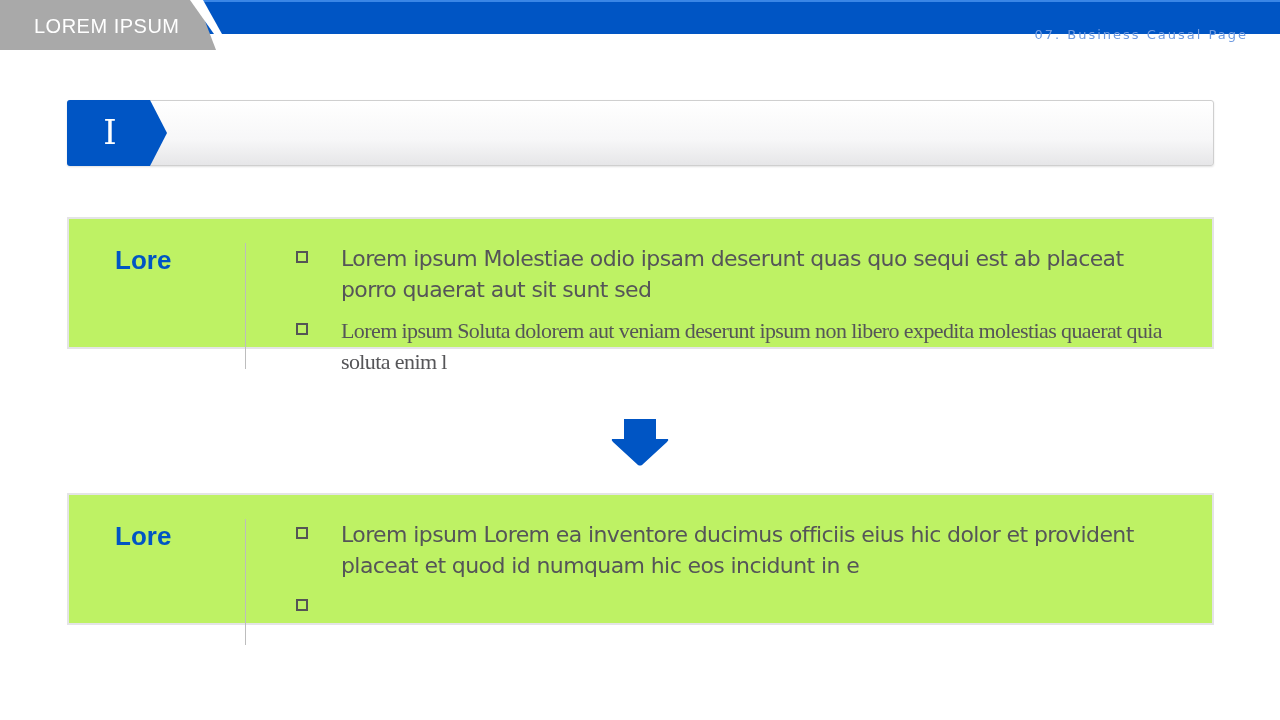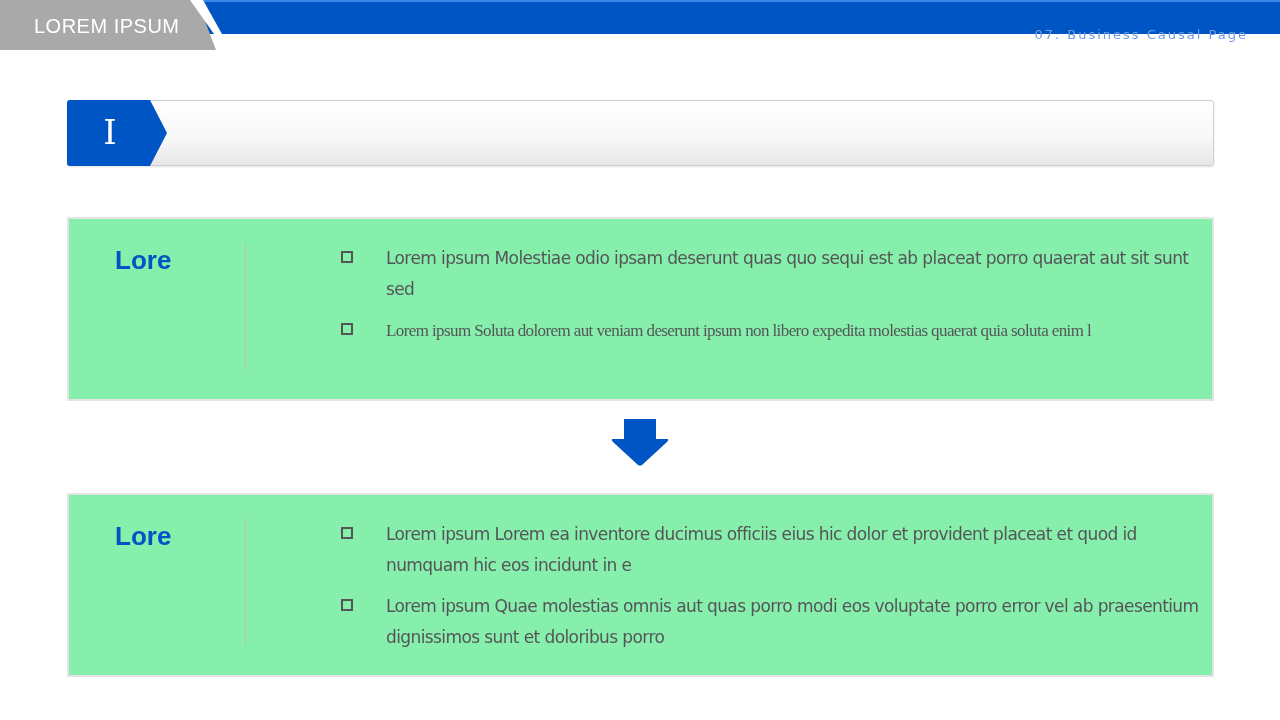--- a/index.html
+++ b/index.html
@@ -6,24 +6,24 @@
   body { width:1280px; height:720px; position:relative; overflow:hidden; background:#ffffff; font-family:"Liberation Sans", sans-serif; }
   .topbar { position:absolute; left:0; top:0; width:1280px; height:34px; background:#0055c4; border-top:2px solid #3a86e6; box-sizing:border-box; }
   .topbar-sub { position:absolute; right:32px; top:9px; color:#6f9be0; font-size:13px; letter-spacing:2px; font-family:"DejaVu Sans", sans-serif;margin-top:16px; }
   .tag { position:absolute; left:0; top:0; width:216px; height:50px; background:#a9a9a9; clip-path:polygon(0 0,197px 0,216px 50px,0 50px); }
   .tag-white { position:absolute; left:0; top:0; width:222px; height:50px; background:#ffffff; clip-path:polygon(190px 0,203px 0,222px 34px,214px 34px); }
   .tag-text { position:absolute; left:34px; top:15px; color:#ffffff; font-size:20px; letter-spacing:0.5px; }
   .headline { position:absolute; left:67px; top:100px; width:1147px; height:66px; border:1px solid #cfcfcf; border-radius:3px; box-sizing:border-box; background:linear-gradient(#ffffff 0%, #f7f7f8 60%, #e6e6e8 100%); box-shadow:0 1px 2px rgba(0,0,0,0.12); }
   .badge { position:absolute; left:-1px; top:-1px; width:100px; height:66px; background:#0055c4; clip-path:polygon(0 0,83px 0,100px 33px,83px 66px,0 66px); border-radius:3px 0 0 3px; }
   .badge-text { position:absolute; left:0; width:86px; top:12px; text-align:center; color:#fff; font-family:"DejaVu Serif", serif; font-size:34px; }
   .headline-text { position:absolute; left:129px; top:21px; font-size:23px; font-weight:bold; color:#1a1a1a; letter-spacing:0.2px; }
-  .panel { position:absolute; left:67px; width:1147px; height:184px; border:2px solid #e4e4e6; box-sizing:border-box; background:#86efac; }
+  .panel { position:absolute; left:67px; width:1147px; height:132px; border:2px solid #e4e4e6; box-sizing:border-box; background:#bef264; }
   .panel-title { position:absolute; left:46px; top:26px; color:#0055c4; font-weight:bold; font-size:26px; }
   .panel-divider { position:absolute; left:176px; top:24px; width:1px; height:126px; background:#bdbdbd; }
-  .bullet { position:absolute; left:272px; width:825px; font-size:17px; line-height:31px; color:#555558; font-family:"DejaVu Sans", sans-serif; letter-spacing:-0.6px;margin-left:45px; }
+  .bullet { position:absolute; left:272px; width:825px; font-size:22px; line-height:31px; color:#555558; font-family:"DejaVu Sans", sans-serif; letter-spacing:-0.6px; }
   .checkbox { position:absolute; left:-45px; top:8px; width:12px; height:12px; border:2px solid #555; box-sizing:border-box; }
   .arrow { position:absolute; left:611px; top:419px; width:58px; height:47px; }
 </style>
 </head>
 <body>
 
 <div class="topbar">
   <span class="topbar-sub">07. Business Causal Page</span>
 </div>
 <div class="tag"></div>
@@ -55,15 +55,14 @@
 
 <div class="panel" style="top:493px;">
   <div class="panel-title">Lore</div>
   <div class="panel-divider"></div>
   <div class="bullet" style="top:24px;">
     <span class="checkbox"></span>
     <span>Lorem ipsum Lorem ea inventore ducimus officiis eius hic dolor et provident placeat et quod id numquam hic eos incidunt in e</span>
   </div>
   <div class="bullet" style="top:96px;">
     <span class="checkbox"></span>
-    <span>Lorem ipsum Quae molestias omnis aut quas porro modi eos voluptate porro error vel ab praesentium dignissimos sunt et doloribus porro</span>
   </div>
 </div>
 
 </body></html>

